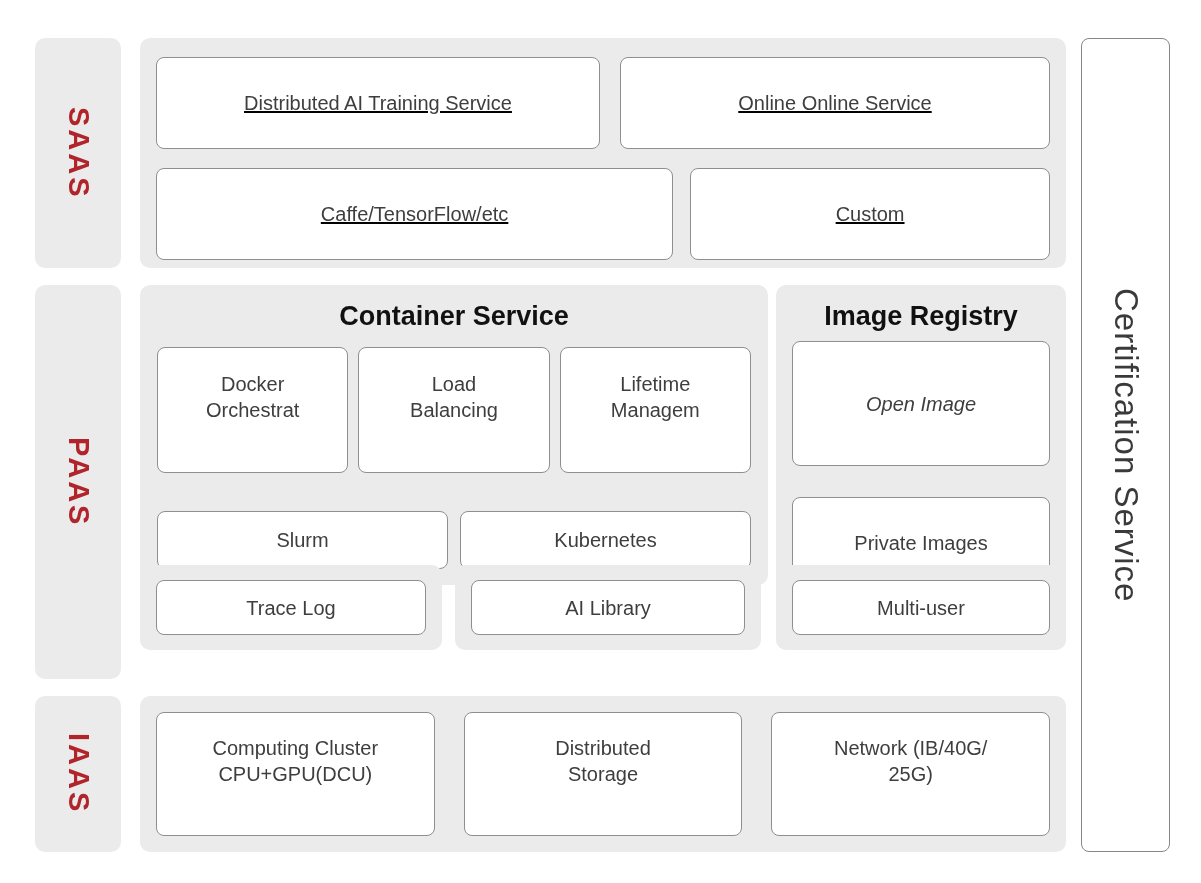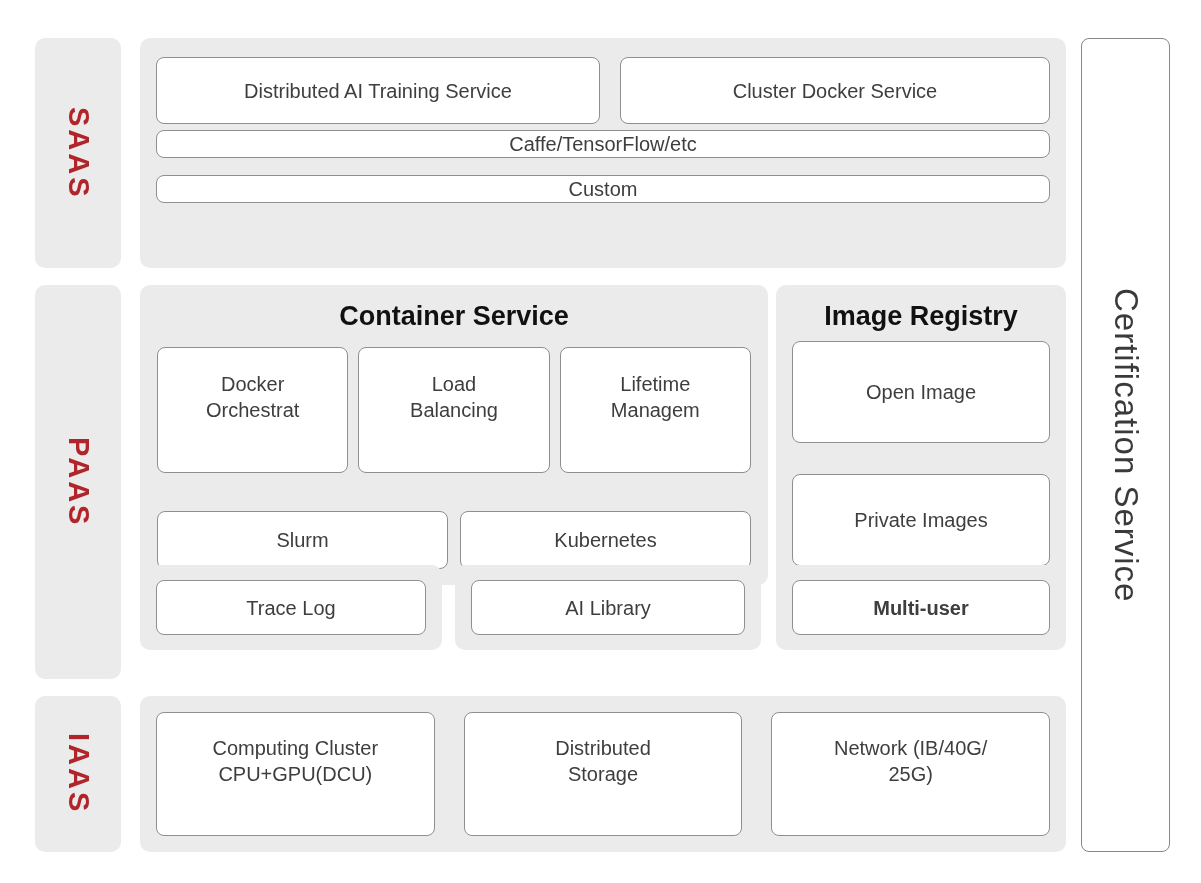--- a/index.html
+++ b/index.html
@@ -62,39 +62,39 @@
     text-align: center;
     font-size: 27px;
     font-weight: 700;
     color: #111111;
     height: 38px;
     margin-top: 12px;
     line-height: 38px;
   }
   
   .saas-panel { left: 140px; top: 38px; width: 926px; height: 230px; padding: 19px 16px; }
-  .saas-panel .row { height: 67px; }
+  .saas-panel .row { height: 92px; text-decoration: underline; }
   .saas-row1 { gap: 20px; }
-  .saas-row2 { gap: 17px; margin-top: 6px; flex-direction: column; }
+  .saas-row2 { gap: 17px; margin-top: 19px; }
   
   .cs-panel { left: 140px; top: 285px; width: 628px; height: 300px; padding: 0 17px; }
   .cs-row1 { gap: 10px; height: 126px; margin-top: 12px; }
   .cs-row1 .wbox { flex: 1; }
   .cs-row2 { gap: 12px; height: 58px; margin-top: 38px; }
   .cs-row2 .wbox { flex: 1; }
   
   .ir-panel { left: 776px; top: 285px; width: 290px; height: 300px; padding: 0 16px; }
-  .ir-box1 { margin-top: 6px; height: 102px; }
+  .ir-box1 { margin-top: 6px; height: 125px; font-style: italic; }
   .ir-box2 { margin-top: 31px; height: 92px; }
   
   .tool-panel { top: 565px; height: 85px; padding: 15px 16px; }
   .tool-panel .wbox { width: 100%; height: 55px; }
   .trace-panel { left: 140px; width: 302px; }
   .ailib-panel { left: 455px; width: 306px; }
-  .multi-panel { left: 776px; width: 290px; font-weight: bold; }
+  .multi-panel { left: 776px; width: 290px; }
   
   .iaas-panel {
     left: 140px; top: 696px; width: 926px; height: 156px;
     padding: 16px; display: flex; gap: 29px;
   }
   .iaas-panel .wbox { flex: 1; }
   
   .cert-panel {
     position: absolute;
     left: 1081px; top: 38px; width: 89px; height: 814px;
@@ -125,21 +125,21 @@
   <div class="layer-label" style="top:285px;height:394px">
     <span>PAAS</span>
   </div>
   <div class="layer-label" style="top:696px;height:156px">
     <span>IAAS</span>
   </div>
 
   <div class="panel saas-panel">
     <div class="row saas-row1">
       <div class="wbox" style="flex:444">Distributed AI Training Service</div>
-      <div class="wbox" style="flex:430">Cluster Docker Service</div>
+      <div class="wbox" style="flex:430">Online Online Service</div>
     </div>
     <div class="row saas-row2">
       <div class="wbox" style="flex:334">Caffe/TensorFlow/etc</div>
       <div class="wbox" style="flex:232">Custom</div>
     </div>
   </div>
 
   <div class="panel cs-panel">
     <div class="section-title">Container Service</div>
     <div class="row cs-row1">

